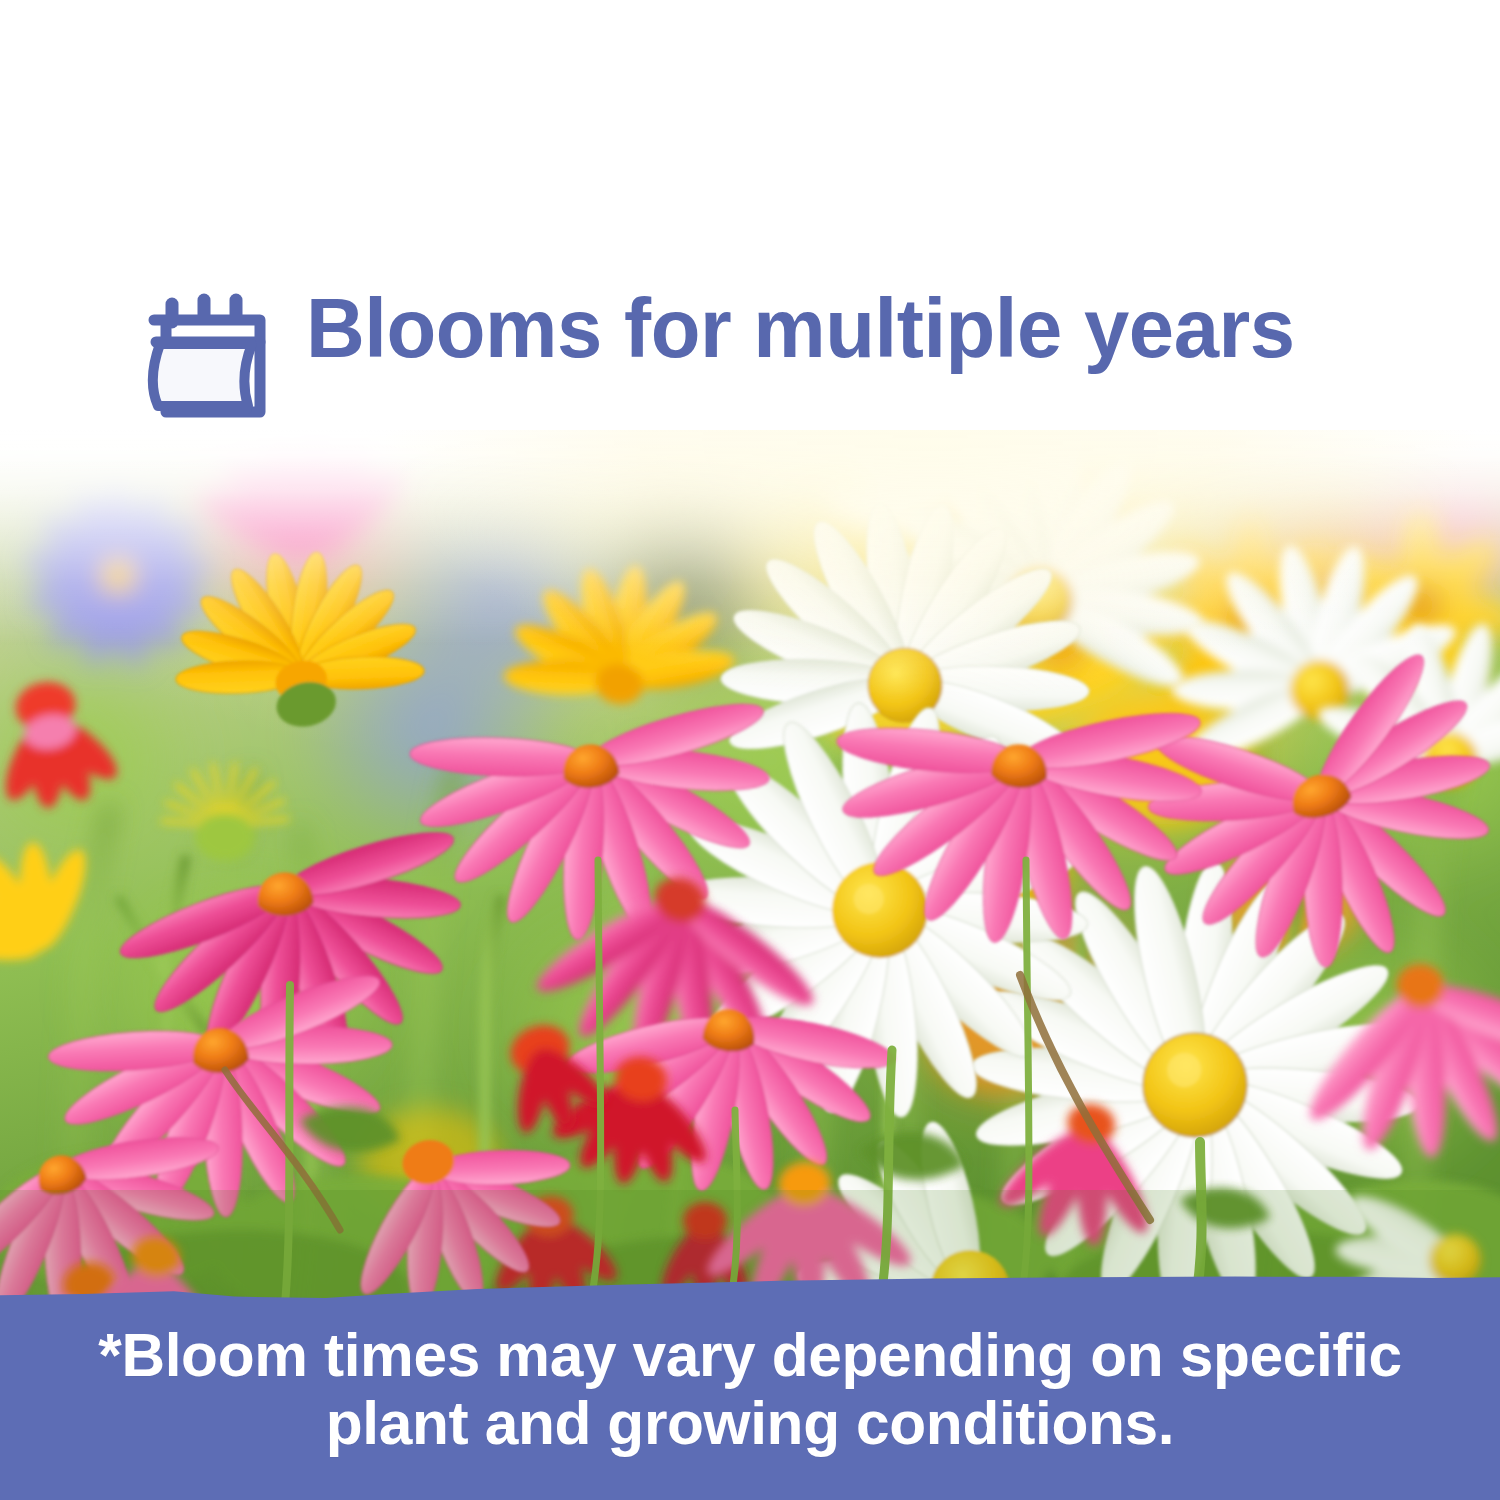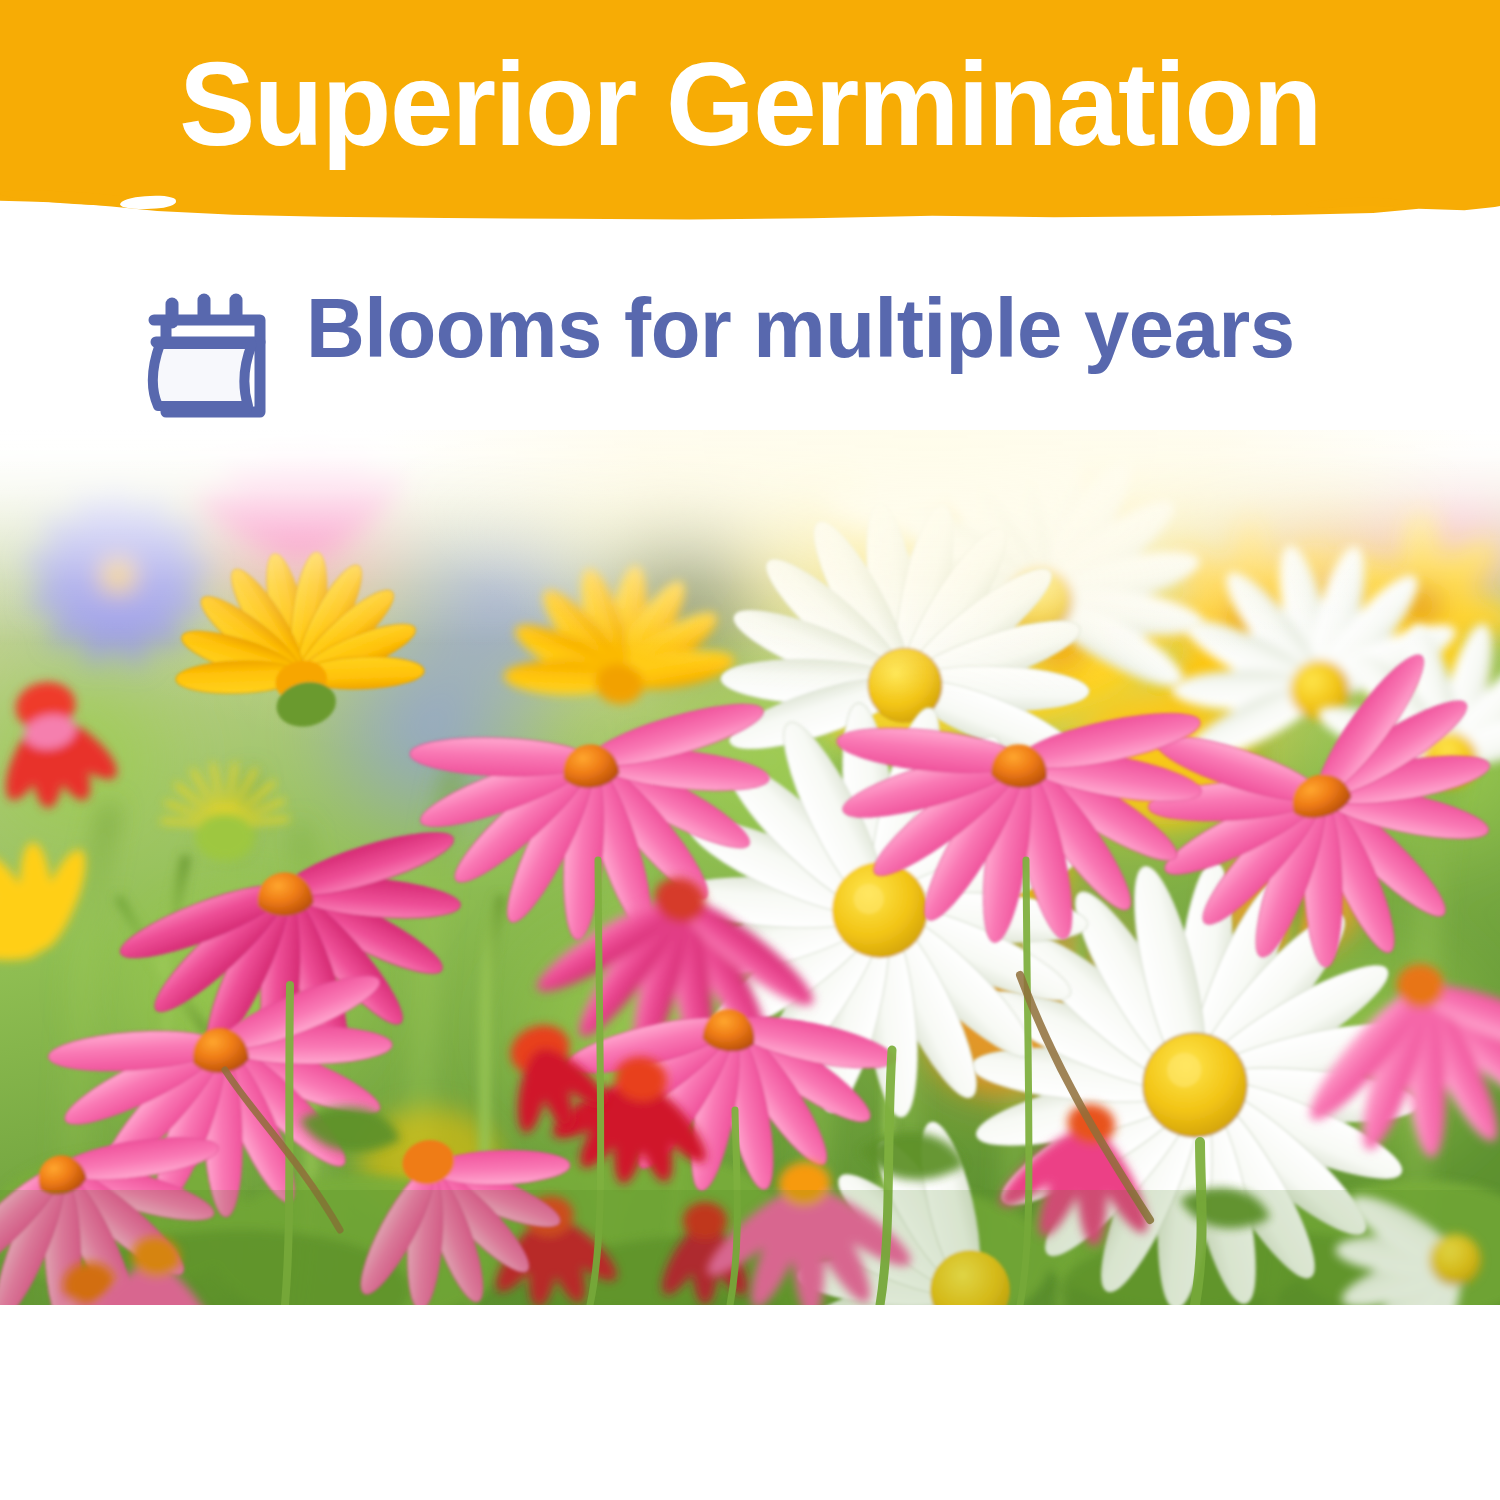--- a/index.html
+++ b/index.html
@@ -145,28 +145,20 @@
     transform:scaleX(0.975);transform-origin:50% 0;
     text-shadow:0 1px 0 rgba(0,0,0,0.05);
   }
   .footnote .ln{display:block;}
 </style>
 </head>
 <body>
 
 <div id="stage">
 
-  <div class="top-banner">
-    <div class="top-banner-fill"></div>
-    <div class="brush-tail-left"></div>
-    <div class="brush-notch"></div>
-    <div class="brush-flick-right"></div>
-    <div class="brush-flick-right2"></div>
-    <div class="banner-title">Superior Germination</div>
-  </div>
 
   <div class="feature-row">
 
     <span class="cal-icon">
       <svg viewBox="0 0 150 150" width="150" height="150" aria-hidden="true">
         <g fill="none" stroke="#5868ae" stroke-width="11" stroke-linecap="round" stroke-linejoin="round">
 
           <path d="M36 22 V40" stroke-width="13"></path>
           <path d="M68 18 V36" stroke-width="13"></path>
           <path d="M100 18 V36" stroke-width="13"></path>
@@ -880,14 +872,21 @@
         <path d="M340 800 C 300 730, 250 680, 225 640" stroke-width="7"></path>
       </g>
 
       <rect x="0" y="760" width="1500" height="115" fill="#4e8424" opacity="0.18"></rect>
     </svg>
 
     <div class="photo-fade"></div>
     <div class="photo-sun"></div>
   </div>
 
+  <div class="bottom-banner">
+    <div class="bottom-banner-fill"></div>
+    <div class="footnote">
+      <span class="ln">*Bloom times may vary depending on specific</span>
+      <span class="ln">plant and growing conditions.</span>
+    </div>
+  </div>
 
 </div>
 
 </body></html>

